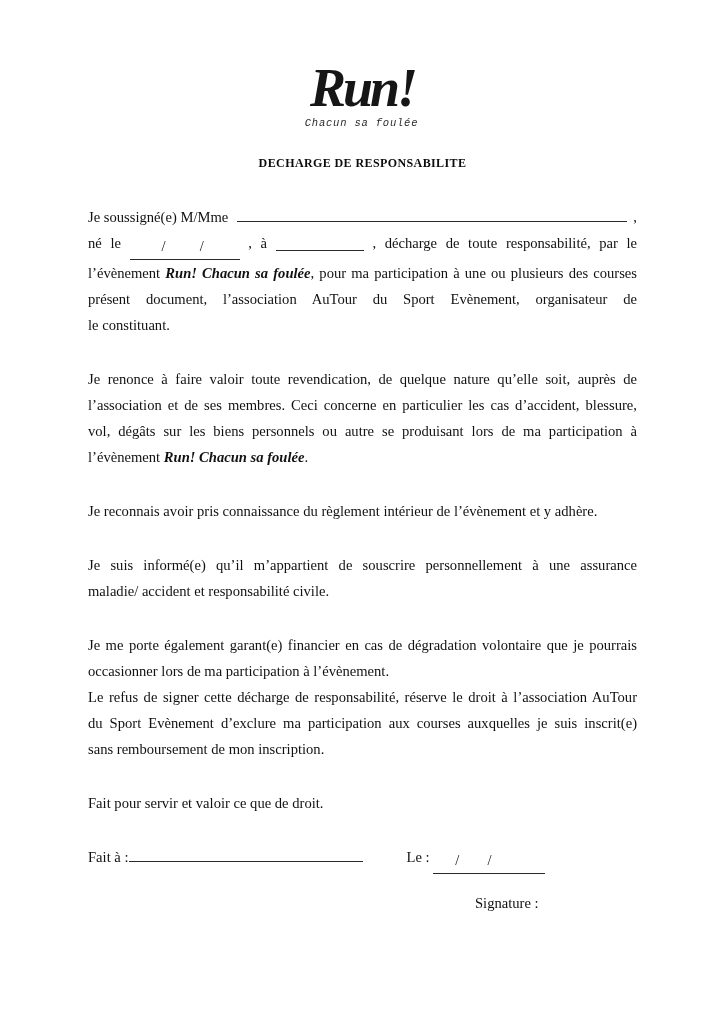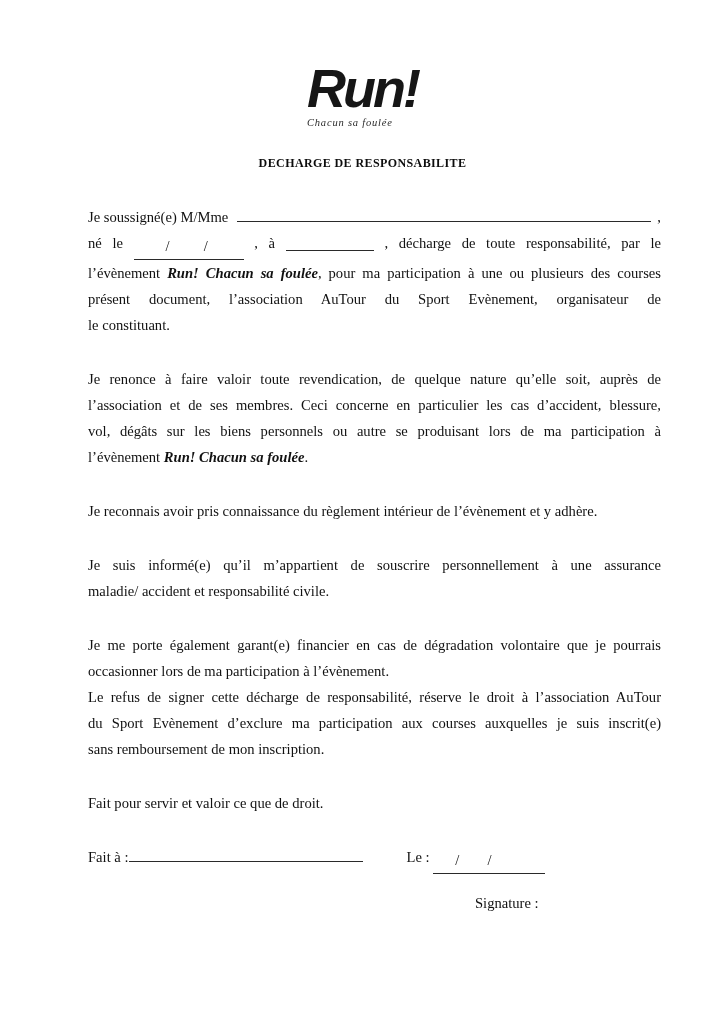--- a/index.html
+++ b/index.html
@@ -12,51 +12,51 @@
     font-family: "Liberation Serif", serif;
     font-size: 14.6px;
     color: #111111;
     overflow: hidden;
   }
 
   
   .logo-wrap { padding-top: 60px; text-align: center; }
   .logo-inner { display: inline-block; }
   .wordmark {
-    font-family: Liberation Sans, sans-serif;
+    font-family: Liberation Serif, serif;
     font-weight: 700;
     font-style: italic;
     font-size: 54px;
     line-height: 56px;
     letter-spacing: -3px;
     color: #161616;
   }
   .tagline {
-    font-family: Liberation Serif, serif;
+    font-family: Liberation Mono, monospace;
     font-style: italic;
     font-size: 10.5px;
     letter-spacing: 0.8px;
     color: #2b2b2b;
-    text-align: left;
+    text-align: right;
     margin-top: 1px;
     padding-right: 2px;
   }
 
   
   .doc-title {
     margin: 26px 0 0 0;
     text-align: center;
     font-size: 12px;
     font-weight: 700;
     letter-spacing: 0.4px;
     color: #0d0d0d;
   }
 
   
-  .content { padding: 33px 64px 0 88px; }
+  .content { padding: 33px 88px 0 88px; }
   .para { margin: 0 0 28px 0; }
   .line { line-height: 26px; min-height: 26px; }
   .just { text-align: justify; text-align-last: justify; }
   .flexline { display: flex; align-items: baseline; }
 
   .evt { font-weight: 700; font-style: italic; }
 
   
   .bl {
     display: inline-block;

